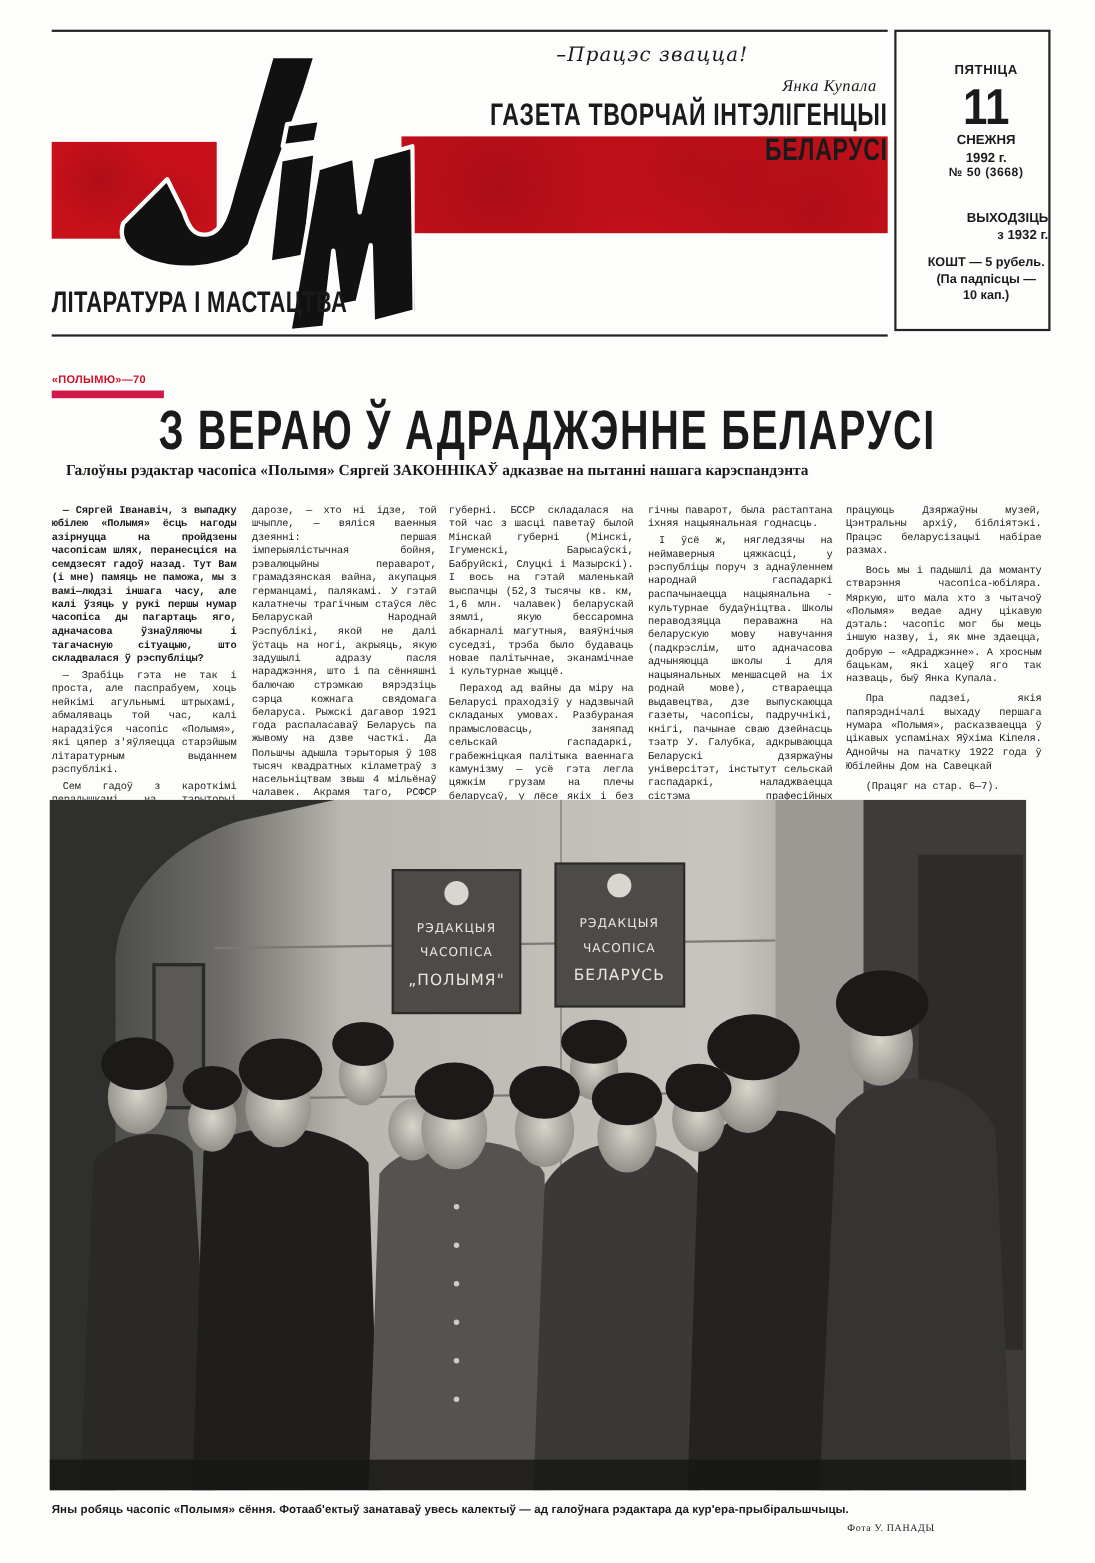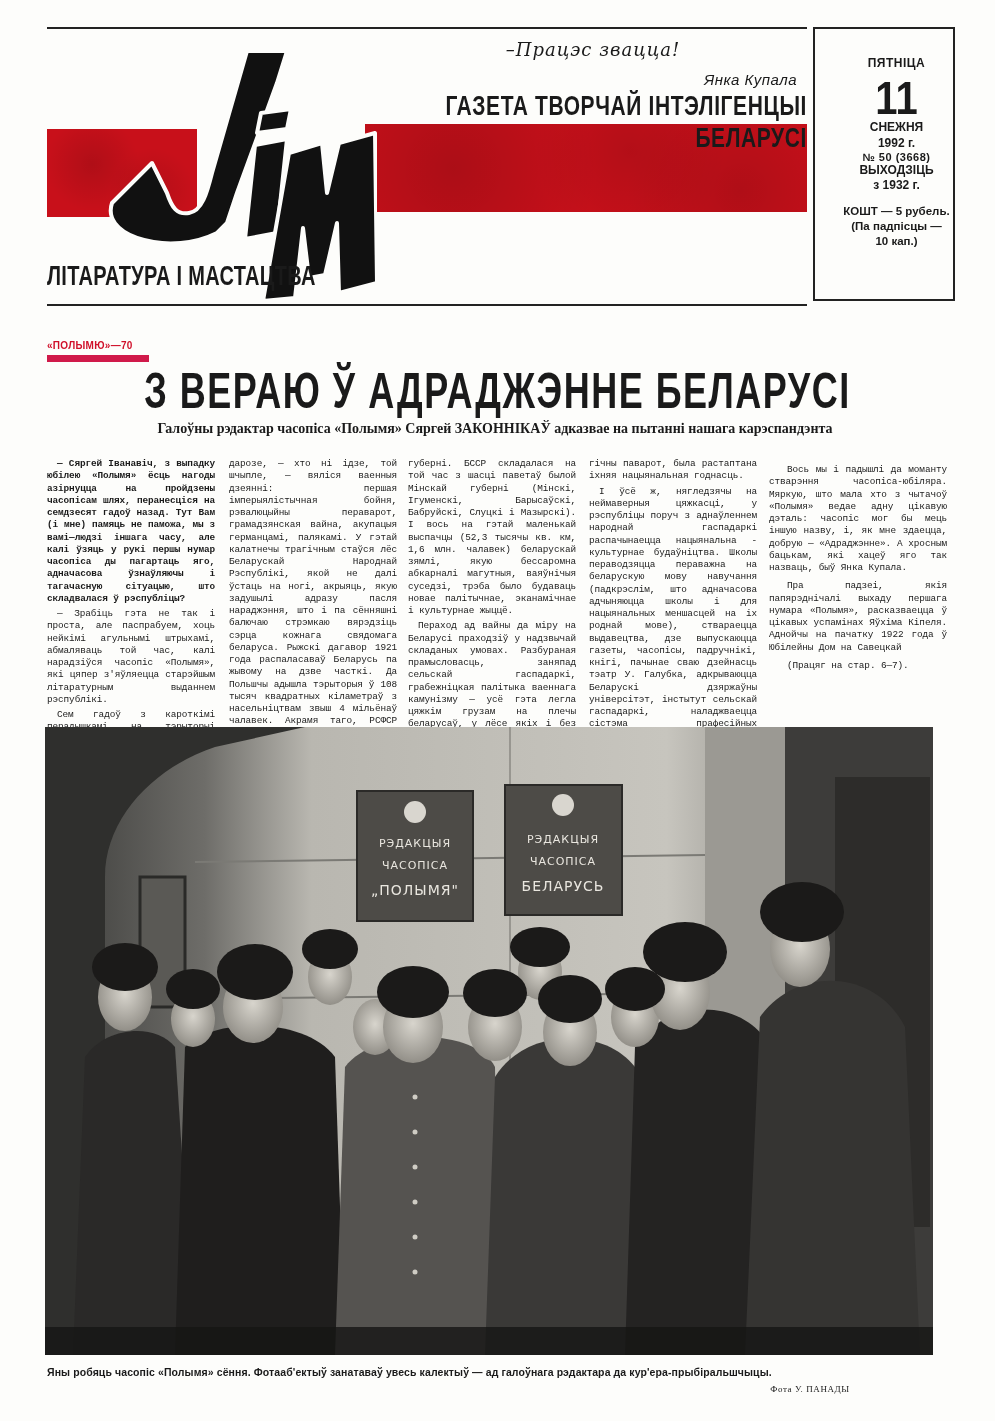--- a/index.html
+++ b/index.html
@@ -28,21 +28,21 @@
                       radial-gradient(circle at 85% 75%, rgba(0,0,0,0.12), transparent 30%);
   }
   .logo-svg { position: absolute; left: 30px; top: 14px; width: 300px; height: 258px; }
   .motto {
     position: absolute; left: 336px; top: 10px; width: 420px;
     font-family: "DejaVu Serif", "Liberation Serif", serif; font-style: italic;
     font-size: 18px; text-align: center; letter-spacing: 1px;
   }
   .signature {
     position: absolute; left: 420px; top: 42px; width: 330px; text-align: right;
-    font-family: Liberation Sans, sans-serif; font-style: italic; font-size: 15px;
+    font-family: Liberation Serif, serif; font-style: italic; font-size: 15px;
     letter-spacing: 0.5px;
   }
   .tagline {
     position: absolute; left: 336px; top: 60px; width: 424px; text-align: right;
     font-family: "Liberation Sans", sans-serif; font-weight: bold; font-size: 21px;
     letter-spacing: 0.6px; transform: scaleY(1.35); transform-origin: top right;
   }
   .subtitle {
     position: absolute; left: 0; top: 232px;
     font-family: "Liberation Sans", sans-serif; font-weight: bold; font-size: 20px;
@@ -53,38 +53,38 @@
     position: absolute; left: 813px; top: 27px; width: 142px; height: 274px;
     border: 2px solid #222; box-sizing: border-box; text-align: center;
     font-weight: bold;
     padding-left: 25px;
   }
   .datebox .weekday { margin-top: 27px; font-size: 12px; letter-spacing: 0.5px; }
   .datebox .day { font-size: 40px; margin-top: 8px; line-height: 40px; transform: scaleY(1.15); }
   .datebox .month { font-size: 12px; margin-top: 2px; }
   .datebox .year { font-size: 12px; margin-top: 2px; }
   .datebox .issue { font-size: 11px; margin-top: 1px; letter-spacing: 0.5px; }
-  .datebox .since { font-size: 12px; margin-top: 0; line-height: 15px; }
+  .datebox .since { font-size: 12px; margin-top: 28px; line-height: 15px; text-align: right; }
   .datebox .price { font-size: 11.5px; margin-top: 11px; line-height: 15px; }
   
   .kicker {
     position: absolute; left: 47px; top: 340px;
     font-size: 10px; font-weight: bold; color: #d0102a; letter-spacing: 0.3px;
   }
   .kicker-bar {
     position: absolute; left: 47px; top: 355px; width: 102px; height: 7px;
     background: #d01a4a;
   }
   .headline {
     position: absolute; left: 0; width: 995px; top: 362px; text-align: center;
     font-family: "Liberation Sans", sans-serif; font-weight: bold; font-size: 36px;
     letter-spacing: 1.5px; transform: scaleY(1.4); transform-origin: top center;
   }
   .deck {
-    position: absolute; left: 60px; width: 870px; top: 420px; text-align: center;
+    position: absolute; left: 60px; width: 870px; top: 420px; 
     font-family: "Liberation Serif", "DejaVu Serif", serif; font-weight: bold;
     font-size: 14px; line-height: 17px;
   }
   
   .columns { position: absolute; left: 47px; top: 458px; width: 903px; height: 262px; }
   .col {
     position: absolute; top: 0; width: 168px;
     font-size: 9.4px; line-height: 12.25px; text-align: justify;
     font-family: "DejaVu Sans", sans-serif; letter-spacing: -0.1px;
   }
@@ -177,20 +177,21 @@
   </div>
   <div class="col col3">
     <p class="noindent">губерні. БССР складалася на той час з шасці паветаў былой Мінскай губерні (Мінскі, Ігуменскі, Барысаўскі, Бабруйскі, Слуцкі і Мазырскі). І вось на гэтай маленькай выспачцы (52,3 тысячы кв. км, 1,6 млн. чалавек) беларускай зямлі, якую бессаромна абкарналі магутныя, ваяўнічыя суседзі, трэба было будаваць новае палітычнае, эканамічнае і культурнае жыццё.</p>
     <p>Пераход ад вайны да міру на Беларусі праходзіў у надзвычай складаных умовах. Разбураная прамысловасць, заняпад сельскай гаспадаркі, грабежніцкая палітыка ваеннага камунізму — усё гэта легла цяжкім грузам на плечы беларусаў, у лёсе якіх і без таго адбыўся пакутніцкі, тра-</p>
   </div>
   <div class="col col4">
     <p class="noindent">гічны паварот, была растаптана іхняя нацыянальная годнасць.</p>
     <p>І ўсё ж, нягледзячы на неймаверныя цяжкасці, у рэспубліцы поруч з аднаўленнем народнай гаспадаркі распачынаецца нацыянальна - культурнае будаўніцтва. Школы пераводзяцца пераважна на беларускую мову навучання (падкрэслім, што адначасова адчыняюцца школы і для нацыянальных меншасцей на іх роднай мове), ствараецца выдавецтва, дзе выпускаюцца газеты, часопісы, падручнікі, кнігі, пачынае сваю дзейнасць тэатр У. Галубка, адкрываюцца Беларускі дзяржаўны універсітэт, інстытут сельскай гаспадаркі, наладжваецца сістэма прафесійных вучылішчаў, тэхнікумаў,</p>
   </div>
   <div class="col col5">
+    <p class="noindent">працуюць Дзяржаўны музей, Цэнтральны архіў, бібліятэкі. Працэс беларусізацыі набірае размах.</p>
     <p class="cont">Вось мы і падышлі да моманту стварэння часопіса-юбіляра. Мяркую, што мала хто з чытачоў «Полымя» ведае адну цікавую дэталь: часопіс мог бы мець іншую назву, і, як мне здаецца, добрую — «Адраджэнне». А хросным бацькам, які хацеў яго так назваць, быў Янка Купала.</p>
     <p class="cont">Пра падзеі, якія папярэднічалі выхаду першага нумара «Полымя», расказваецца ў цікавых успамінах Яўхіма Кіпеля. Аднойчы на пачатку 1922 года ў Юбілейны Дом на Савецкай</p>
     <p class="cont">(Працяг на стар. 6—7).</p>
   </div>
 </div>
 
 <div class="photo">
   <svg width="888" height="628" viewBox="0 0 888 628">
     <defs>
       <linearGradient id="wall" x1="0" y1="0" x2="1" y2="0">

